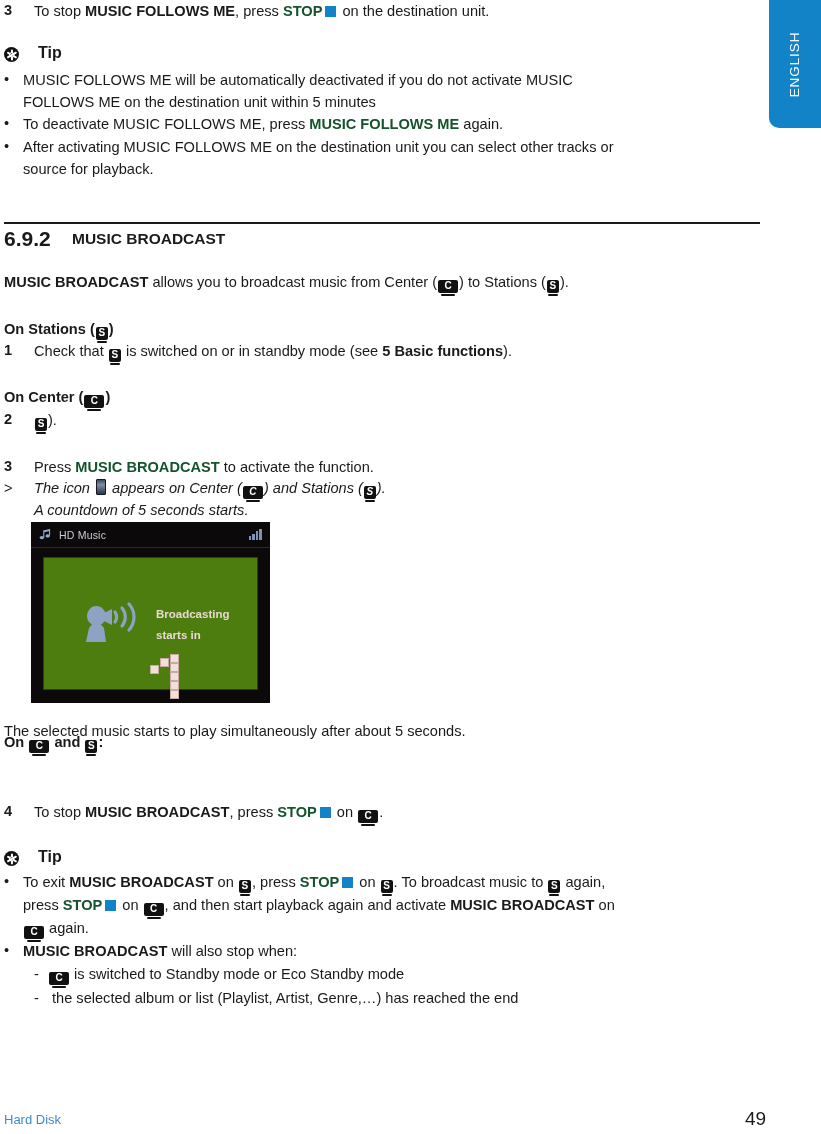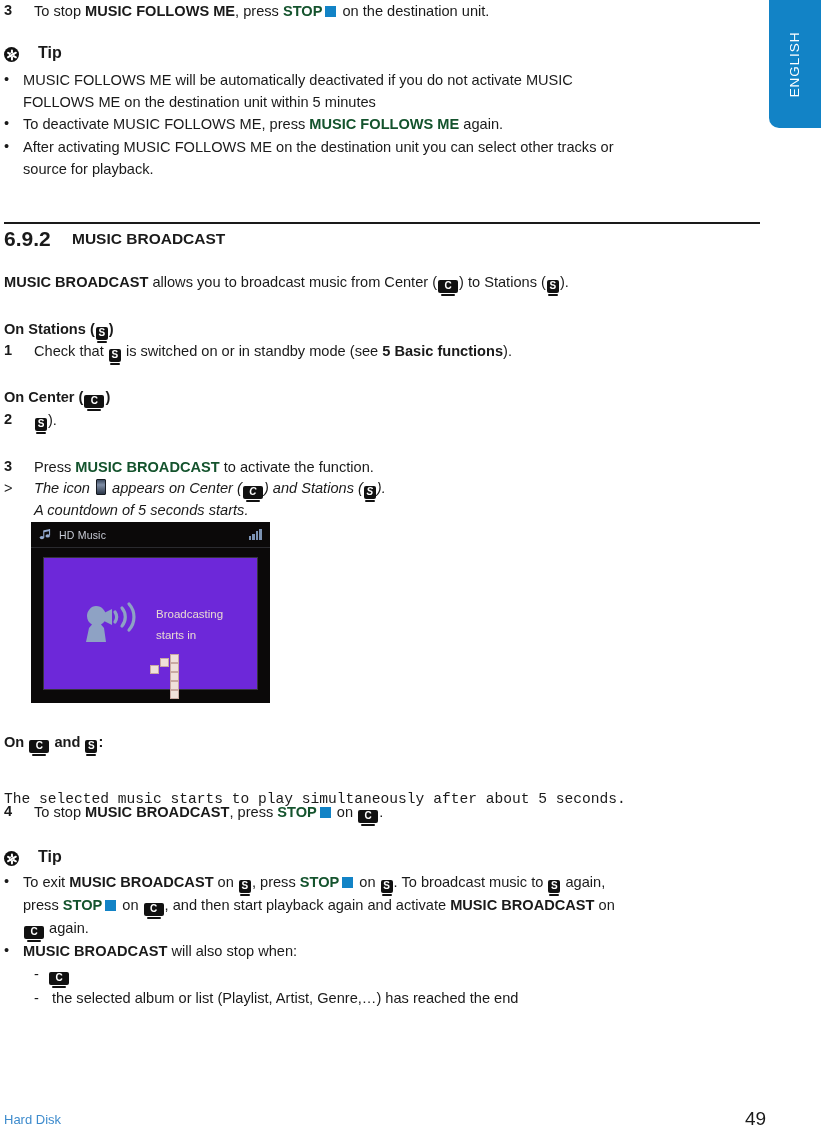--- a/index.html
+++ b/index.html
@@ -213,21 +213,22 @@
   .ds-signal i:nth-child(1) { height: 4px; }
   .ds-signal i:nth-child(2) { height: 6.5px; }
   .ds-signal i:nth-child(3) { height: 9px; }
   .ds-signal i:nth-child(4) { height: 11px; }
 
   .ds-panel {
     position: absolute;
     left: 12px; top: 35px;
     right: 12px; bottom: 13px;
     border: 1px solid #35343b;
-    background: #6d28d9;
+    background: #4d7c0f;
+    font-weight: bold;
   }
   .ds-speaker {
     position: absolute;
     left: 38px;
     top: 42px;
     width: 68px;
     height: 48px;
   }
   .ds-msg {
     position: absolute;
@@ -338,21 +339,21 @@
 
   <div class="line" style="left:0px; top:479px;">&gt;</div>
   <div class="line i" style="left:30px; top:479px;">
     <span>The icon </span><span class="tower-icon"></span><span> appears on Center (</span><span class="dev dev-c"><span class="body">C</span><span class="base"></span></span><span>) and Stations (</span><span class="dev dev-s"><span class="body">S</span><span class="base"></span></span><span>).</span>
   </div>
   <div class="line i b" style="left:30px; top:501px; font-weight:normal;">A countdown of 5 seconds starts.</div>
 
   <div class="line b" style="left:0px; top:733px;">
     <span>On </span><span class="dev dev-c"><span class="body">C</span><span class="base"></span></span><span> and </span><span class="dev dev-s"><span class="body">S</span><span class="base"></span></span><span>:</span>
   </div>
-  <div class="line" style="left:0px; top:790px;font-family:Liberation Mono, monospace;">The selected music starts to play simultaneously after about 5 seconds.</div>
+  <div class="line" style="left:0px; top:722px;">The selected music starts to play simultaneously after about 5 seconds.</div>
 
   <div class="num" style="left:0px; top:803px;">4</div>
   <div class="line" style="left:30px; top:803px;">
     <span>To stop </span><span class="b">MUSIC BROADCAST</span><span>, press </span><span class="blue">STOP</span><span class="stop-sq"></span><span> on </span><span class="dev dev-c"><span class="body">C</span><span class="base"></span></span><span>.</span>
   </div>
 
   <div class="tip-row" style="left:0px; top:848px;">
     <span class="tip-icon">
           <span class="bar3"></span>
           <span class="dot"></span>
@@ -371,21 +372,21 @@
     <span class="dev dev-c"><span class="body">C</span><span class="base"></span></span><span> again.</span>
   </div>
 
   <div class="bullet" style="left:0px; top:942px;">•</div>
   <div class="line" style="left:19px; top:942px;">
     <span class="b">MUSIC BROADCAST</span><span> will also stop when:</span>
   </div>
 
   <div class="line" style="left:30px; top:965px;">-</div>
   <div class="line" style="left:44px; top:965px;">
-    <span class="dev dev-c"><span class="body">C</span><span class="base"></span></span>
+    <span class="dev dev-c"><span class="body">C</span><span class="base"></span></span><span> is switched to Standby mode or Eco Standby mode</span>
   </div>
 
   <div class="line" style="left:30px; top:989px;">-</div>
   <div class="line" style="left:48px; top:989px;">the selected album or list (Playlist, Artist, Genre,…) has reached the end</div>
 
 </div>
 </div>
 
 <div class="device-shot">
   <div class="ds-topbar">

